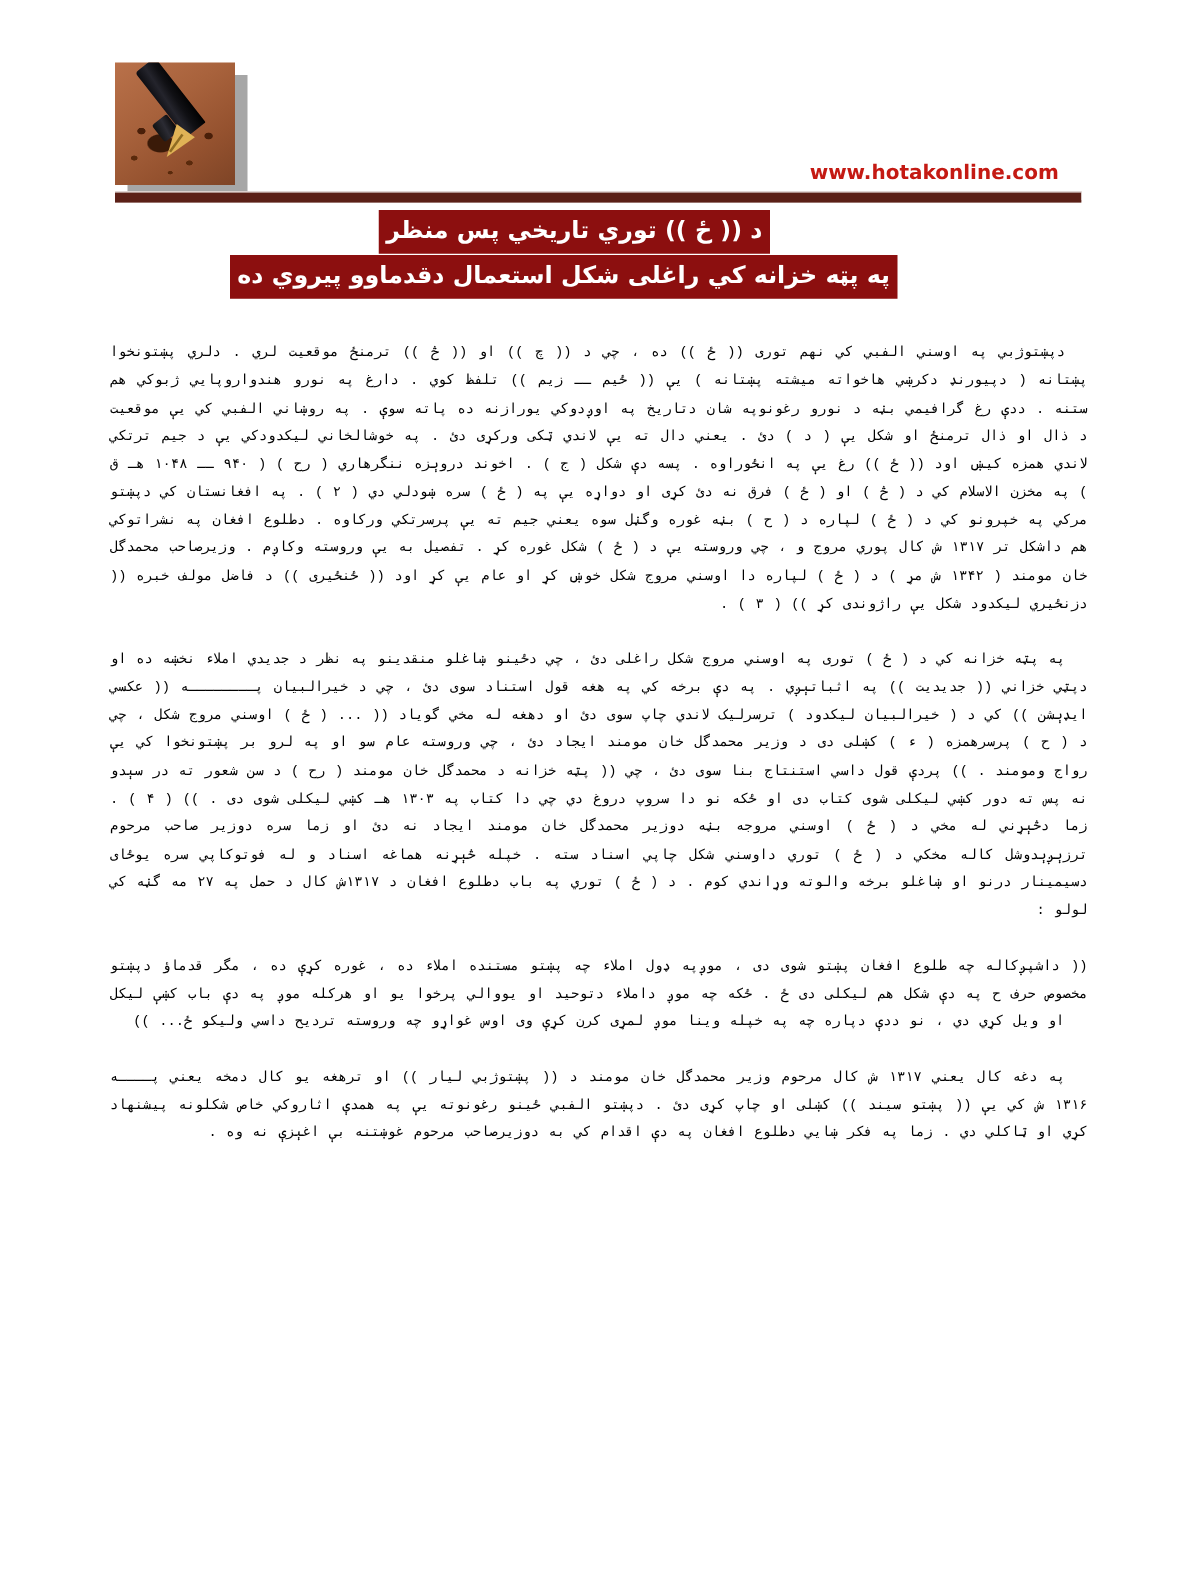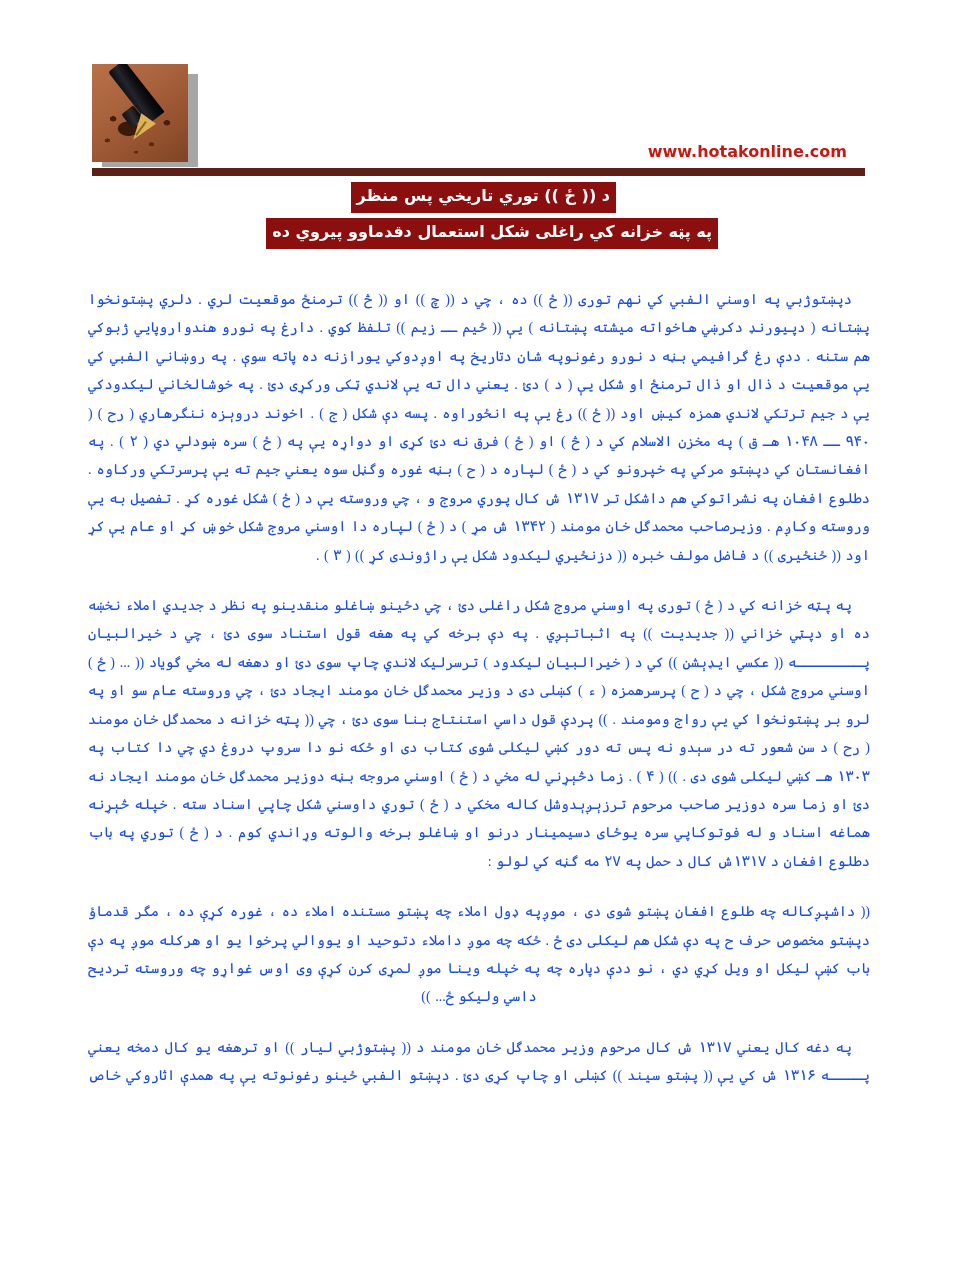--- a/index.html
+++ b/index.html
@@ -8,21 +8,21 @@
     padding: 0;
     background: #ffffff;
   }
   body {
     font-family: "DejaVu Sans", "Liberation Sans", sans-serif;
   }
   .page {
     position: relative;
     width: 957px;
     height: 1080px;
-    margin: 14px auto;
+    margin: 0 auto;
     background: #ffffff;
     overflow: hidden;
     box-sizing: border-box;
   }
 
   
   .header {
     position: absolute;
     top: 0;
     left: 0;
@@ -135,21 +135,21 @@
   
   .title-block {
     position: absolute;
     left: 0;
     top: 168px;
     width: 957px;
   }
   .title-line {
     background: #8c0f0f;
     color: #ffffff;
-    font-size: 16px;
+    font-size: 19px;
     font-weight: bold;
     line-height: 1.55;
     direction: rtl;
     text-align: right;
     font-family: "DejaVu Sans", sans-serif;
     white-space: nowrap;
     display: inline-block;
     padding: 2px 6px 4px 6px;
     box-sizing: border-box;
   }
@@ -168,24 +168,24 @@
   .content {
     position: absolute;
     left: 88px;
     top: 272px;
     width: 782px;
     direction: rtl;
     text-align: justify;
     text-align-last: right;
   }
   .para {
-    font-family: Liberation Serif, serif;
-    font-size: 14px;
+    font-family: Liberation Mono, monospace;
+    font-size: 11px;
     line-height: 2.03;
-    color: #1d4ed8;
+    color: #000000;
     margin: 0 0 22px 0;
     text-indent: 18px;
     direction: rtl;
     text-align: justify;
     word-spacing: 1px;
   }
   .para.quote {
     text-indent: 0;
   }
   .para.center-last {

